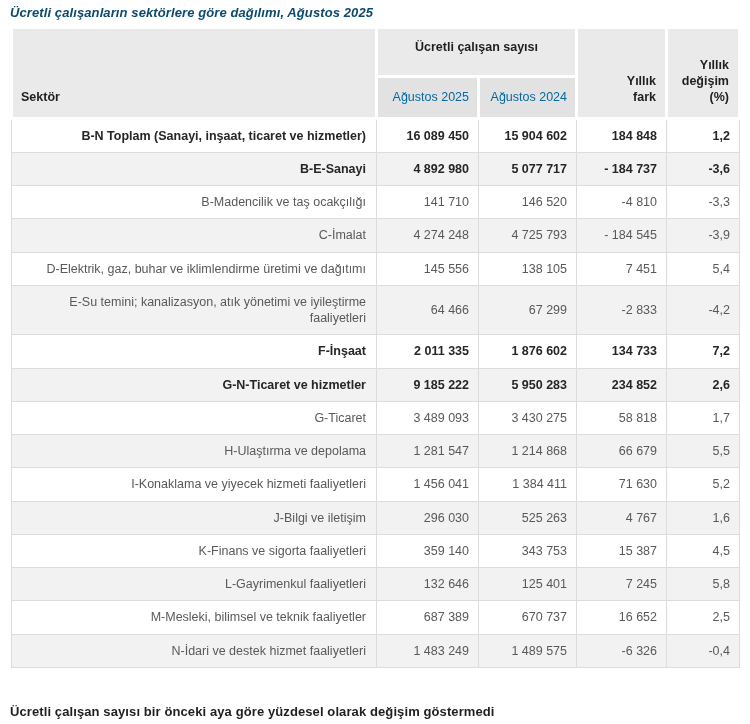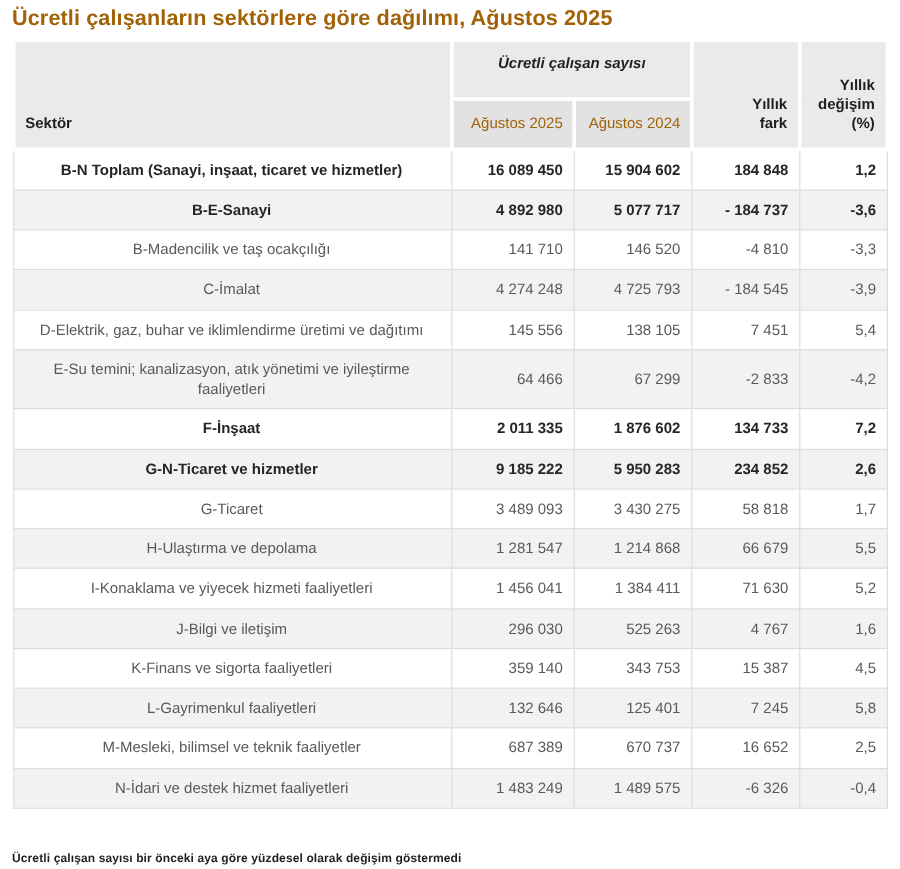--- a/index.html
+++ b/index.html
@@ -9,25 +9,26 @@
     height: 724px;
     background: #ffffff;
     overflow: hidden;
     font-family: "Liberation Sans", "DejaVu Sans", sans-serif;
     color: #262626;
     -webkit-font-smoothing: antialiased;
   }
   .wrap { padding: 3px 10px 0 10px; }
 
   .title {
-    font-size: 18px;
+    font-size: 13px;
     font-weight: 700;
-    color: #a16207;
+    color: #0c4a6e;
     margin: 2px 0 6px 0;
     letter-spacing: 0.1px;
+    font-style: italic;
   }
 
   table.stat {
     border-collapse: collapse;
     table-layout: fixed;
     width: 728px;
     font-size: 12.5px;
     line-height: 1.3;
   }
 
@@ -41,26 +42,25 @@
   }
   thead th.h-sector {
     text-align: left;
     vertical-align: bottom;
     padding: 8px 8px 11px 8px;
   }
   thead th.h-group {
     text-align: center;
     vertical-align: middle;
     padding: 10px 8px 20px 8px;
-    font-style: italic;
   }
   thead th.h-sub {
     background: #e2e2e2;
     font-weight: 400;
-    color: #a16207;
+    color: #0369a1;
     text-align: right;
     vertical-align: middle;
     padding: 11px 8px;
   }
   thead th.h-right {
     text-align: right;
     vertical-align: bottom;
     white-space: pre-line;
     padding: 8px 9px 11px 8px;
   }
@@ -68,31 +68,31 @@
   
   tbody td {
     border: 1px solid #dcdcdc;
     color: #595959;
     background: #ffffff;
   }
   tbody tr.alt td { background: #f2f2f2; }
   tbody tr.emph td { font-weight: 700; color: #262626; }
 
   td.sector {
-    text-align: center;
+    text-align: right;
     padding: 8px 10px 8px 8px;
   }
   td.num {
     text-align: right;
     padding: 8px 9px 8px 6px;
     white-space: nowrap;
   }
 
   .footnote {
-    font-size: 10px;
+    font-size: 13px;
     font-weight: 700;
     color: #1f1f1f;
     margin-top: 36px;
     letter-spacing: 0.1px;
   }
 </style>
 </head>
 <body>
 
 <div class="wrap">

